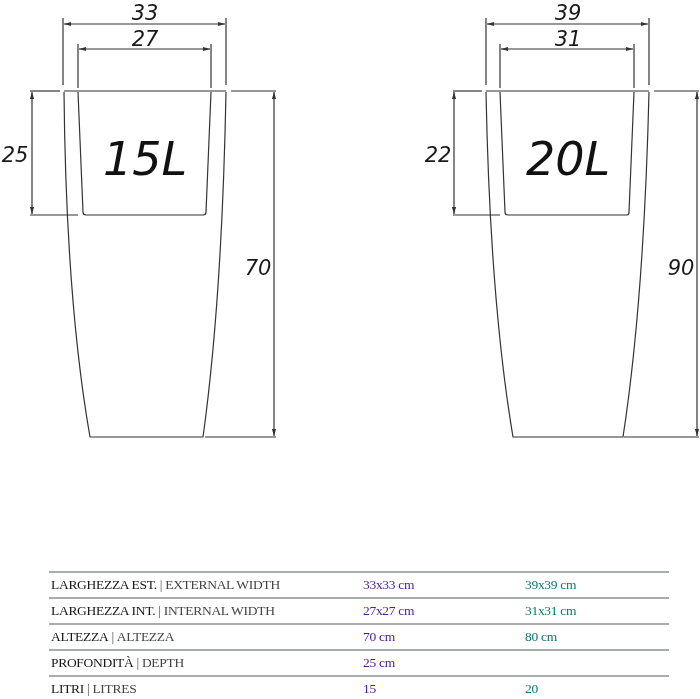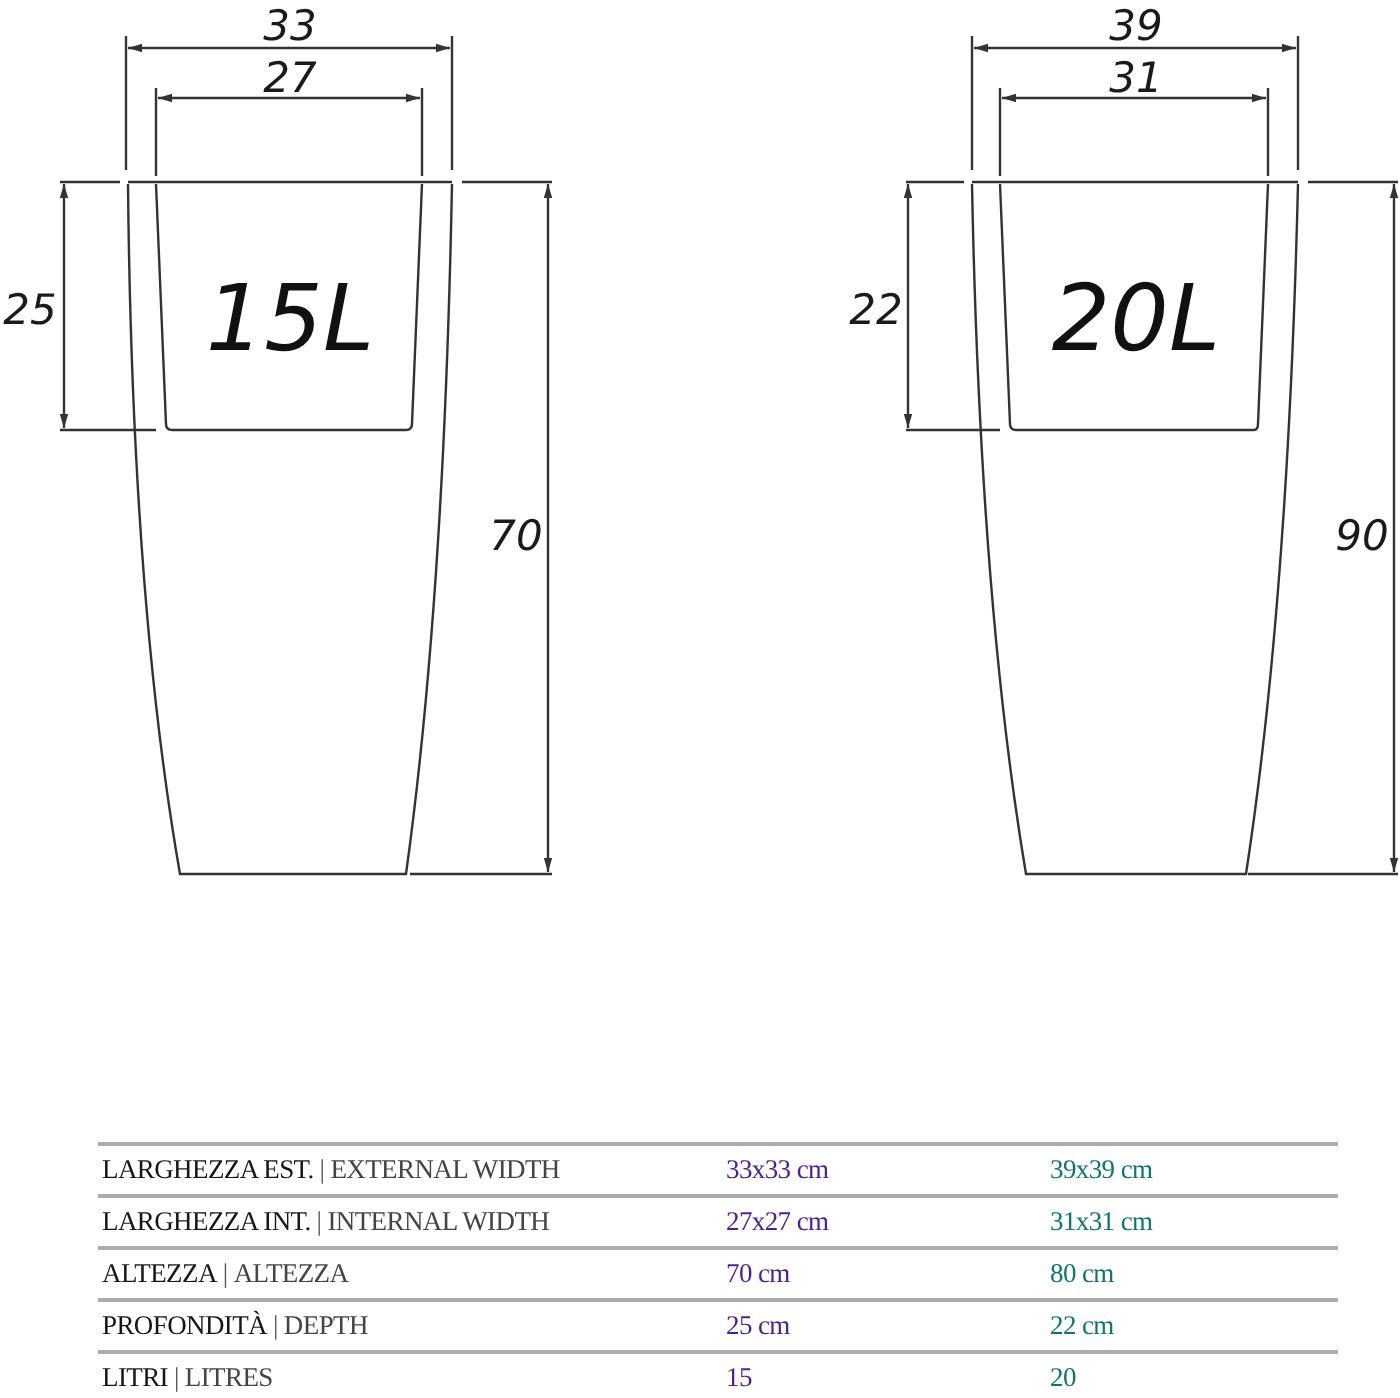--- a/index.html
+++ b/index.html
@@ -108,21 +108,20 @@
       <span class="it">ALTEZZA</span><span class="sep">|</span><span class="en">ALTEZZA</span>
     </div>
     <div class="c-v1">70 cm</div>
     <div class="c-v2">80 cm</div>
   </div>
   <div class="row">
     <div class="c-label">
       <span class="it">PROFONDITÀ</span><span class="sep">|</span><span class="en">DEPTH</span>
     </div>
     <div class="c-v1">25 cm</div>
-    <div class="c-v2">22 cm</div>
   </div>
   <div class="row">
     <div class="c-label">
       <span class="it">LITRI</span><span class="sep">|</span><span class="en">LITRES</span>
     </div>
     <div class="c-v1">15</div>
     <div class="c-v2">20</div>
   </div>
 </div>
 

